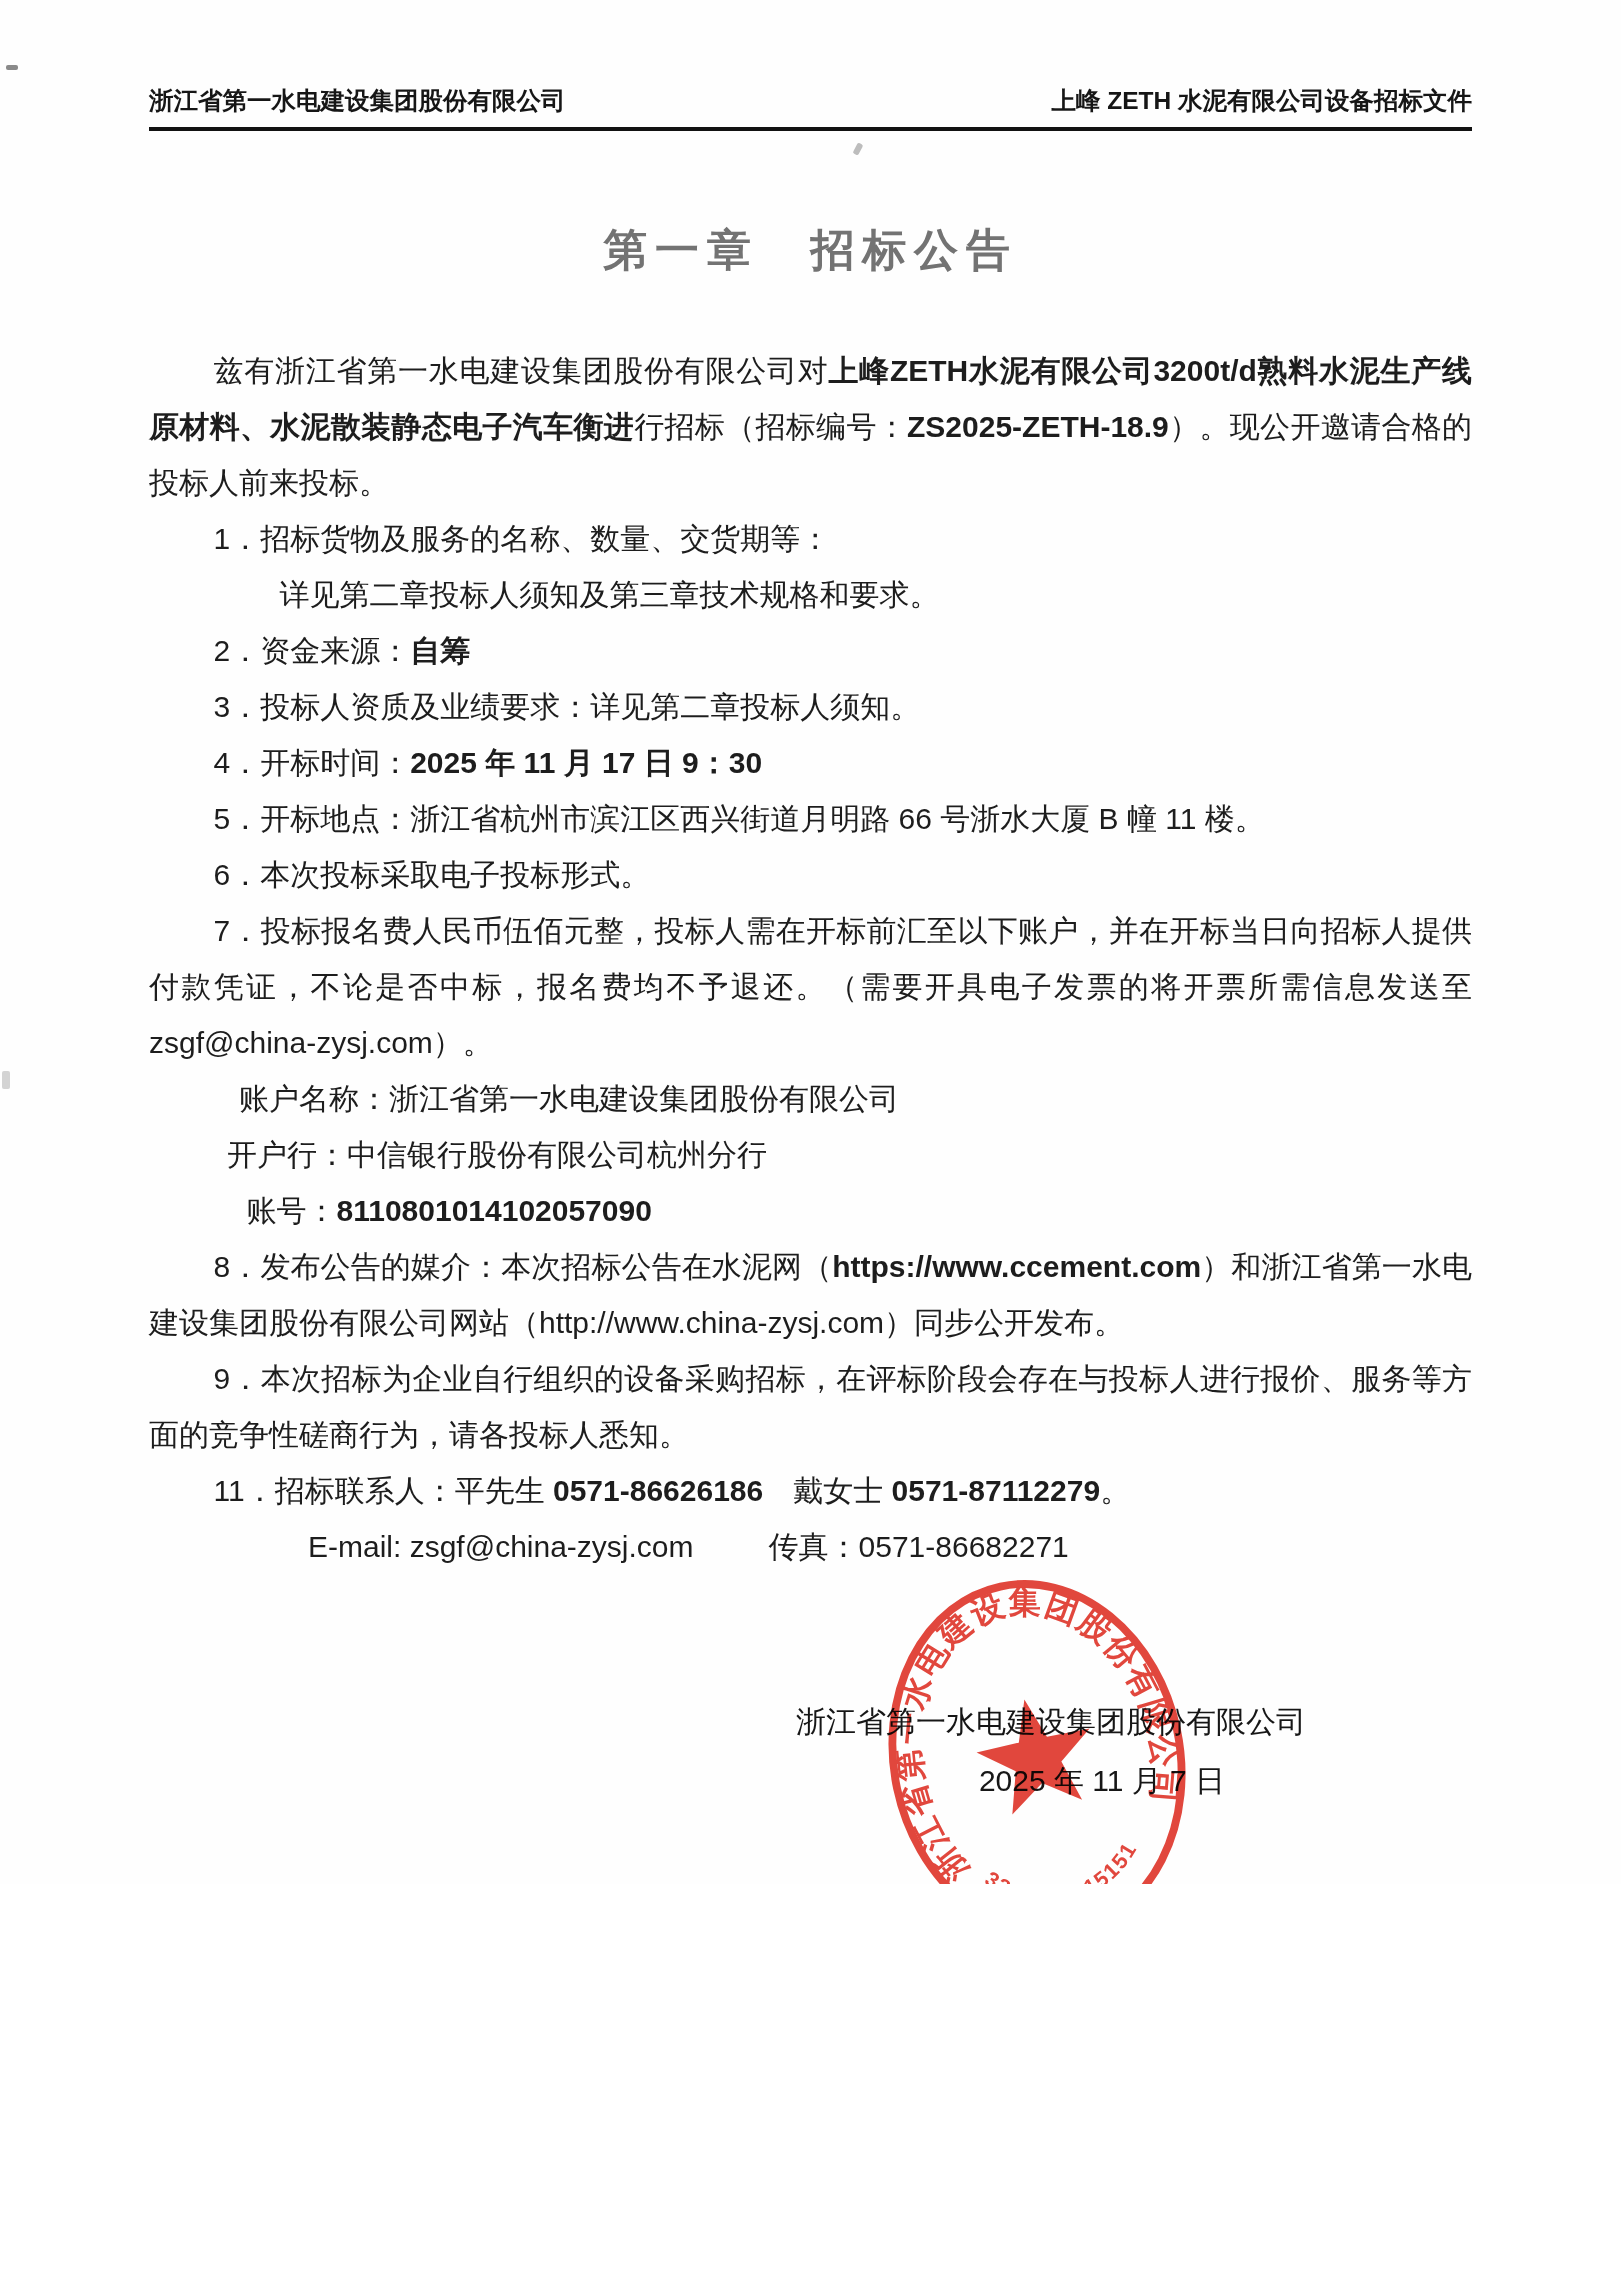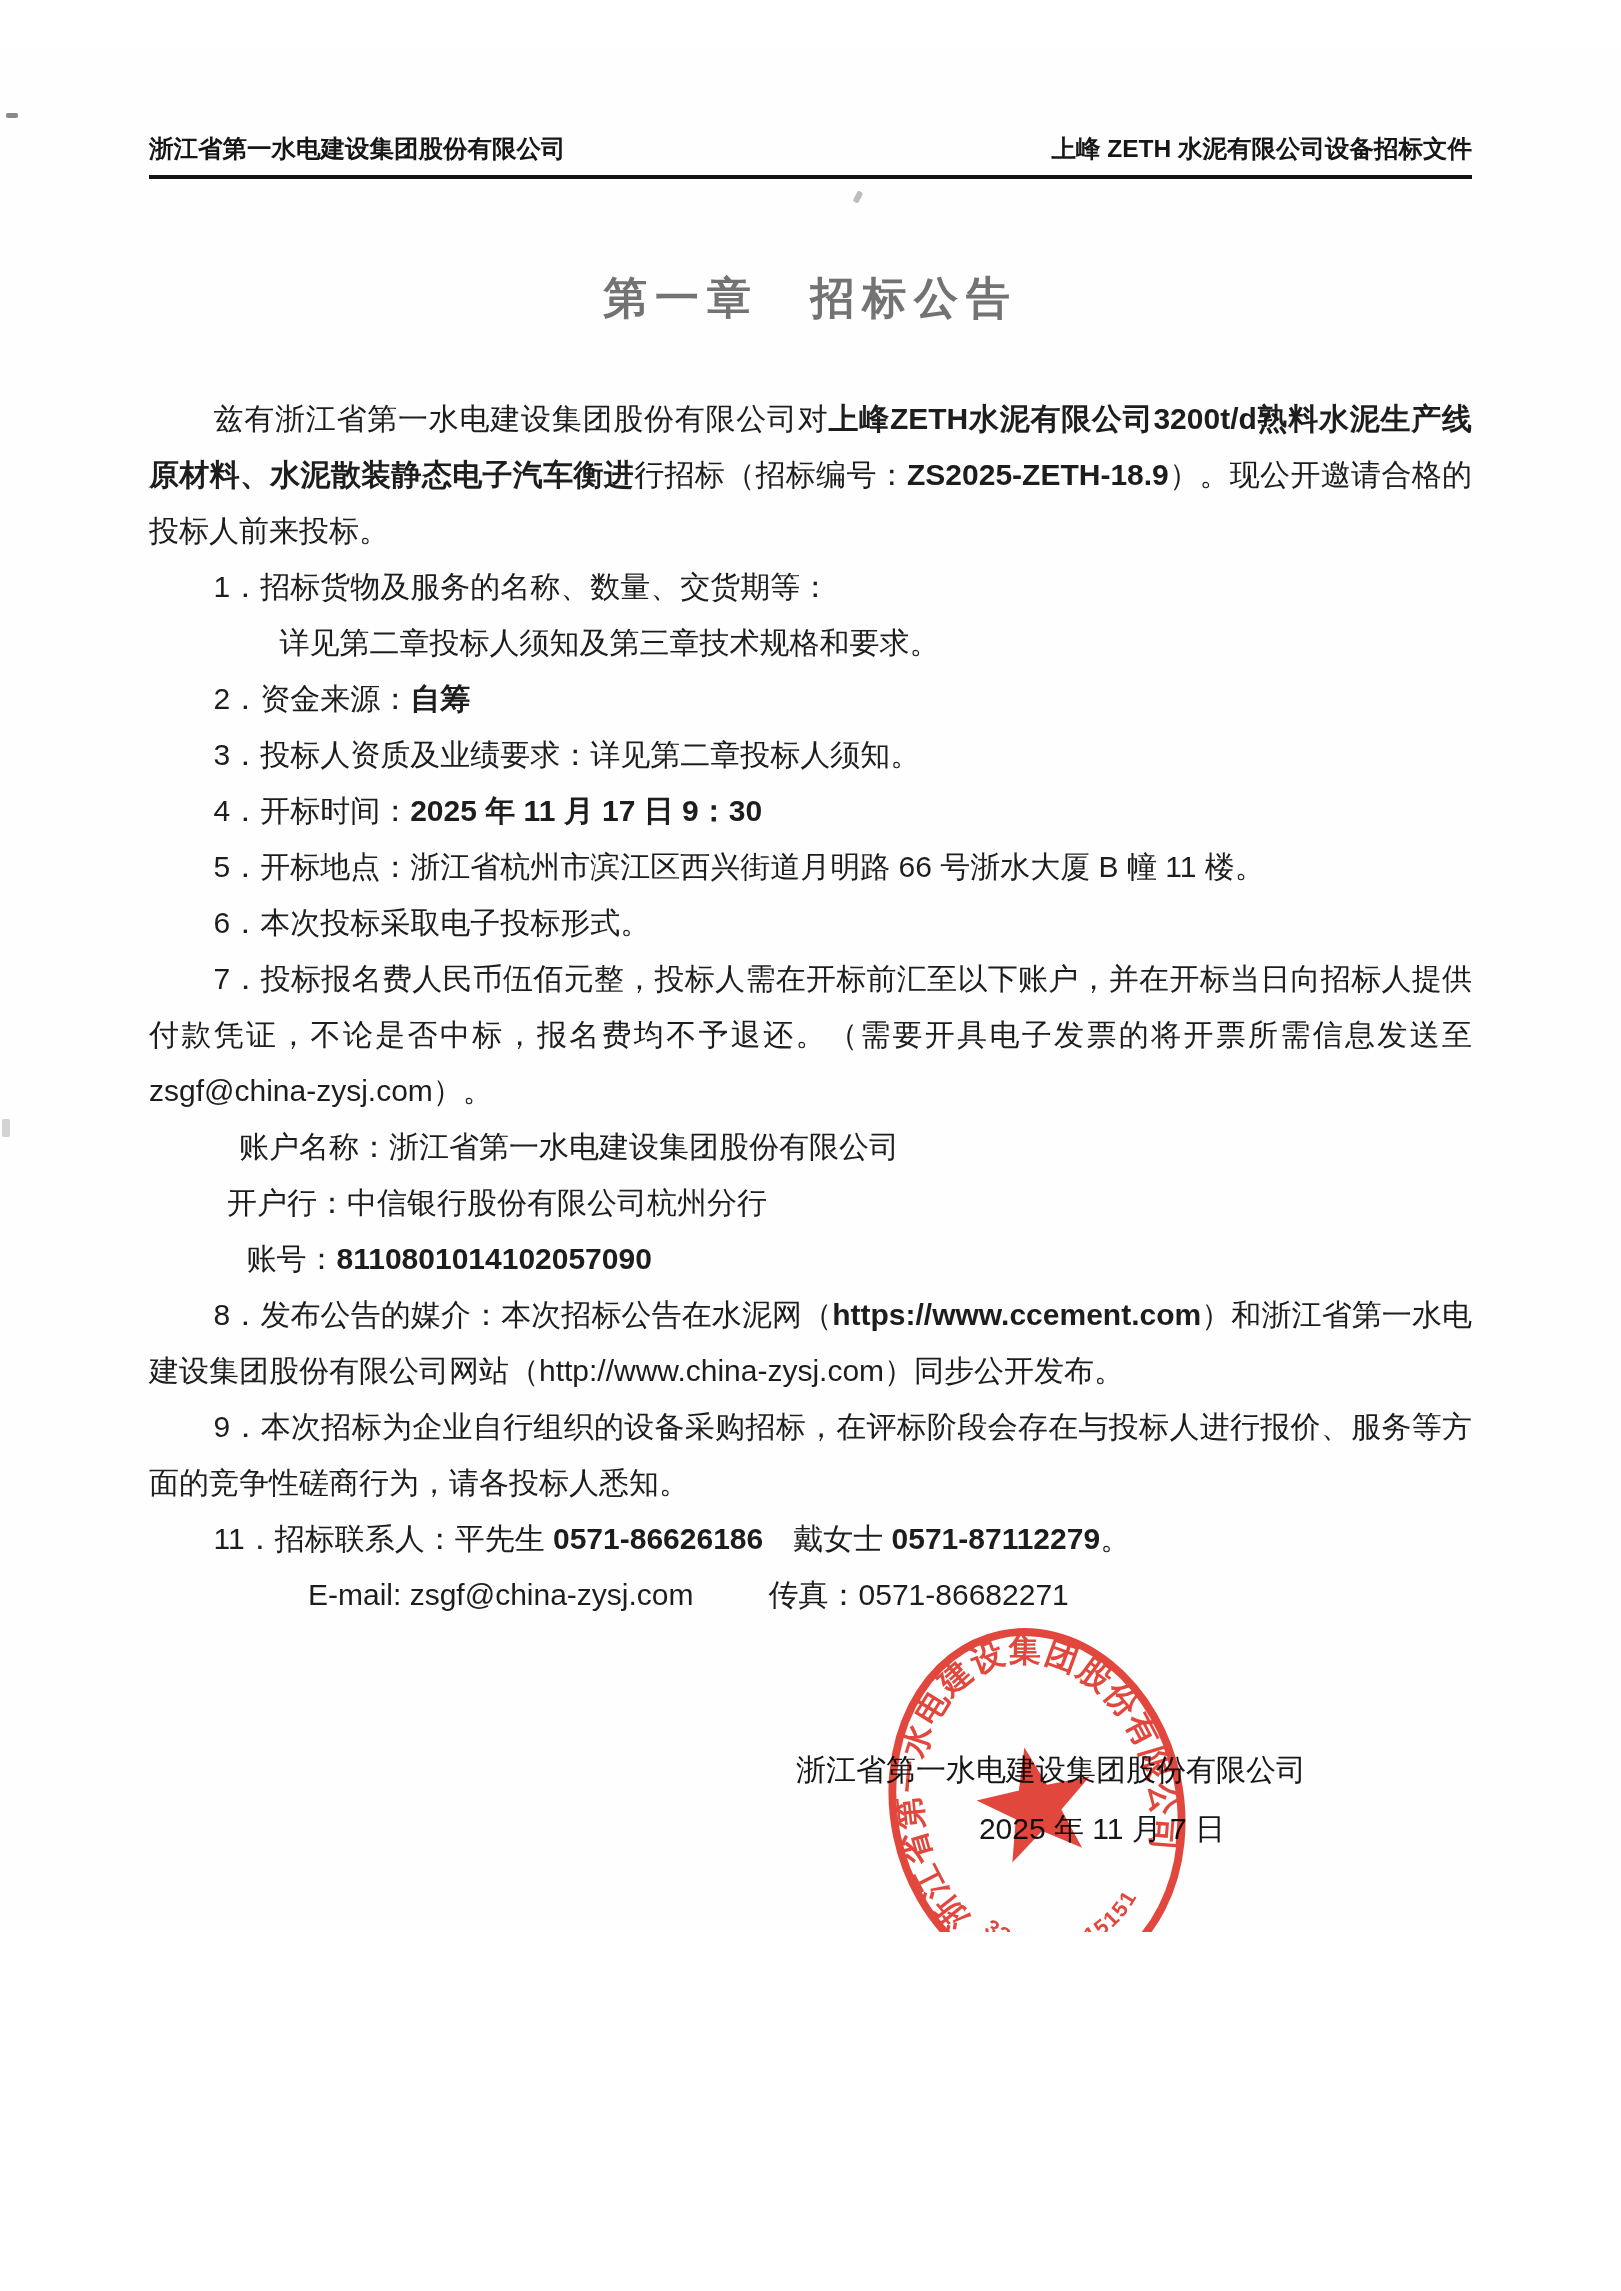--- a/index.html
+++ b/index.html
@@ -3,21 +3,20 @@
 <meta charset="utf-8">
 <style>
   html,body{margin:0;padding:0;background:#ffffff;}
   .page{
     position:relative;
     width:1621px;height:1884px;
     background:#fefefe;
     font-family:"Liberation Sans","DejaVu Sans",sans-serif;
     color:#1c1c1c;
     overflow:hidden;
-    margin-top:48px;
   }
   .content{padding:0 149px;}
   .header{
     display:flex;justify-content:space-between;
     padding-top:84px;
     font-size:24.5px;font-weight:600;color:#161616;
   }
   .rule{height:3.9px;background:#121212;margin-top:9.8px;}
   .title{
     margin:90px 0 0 0;

